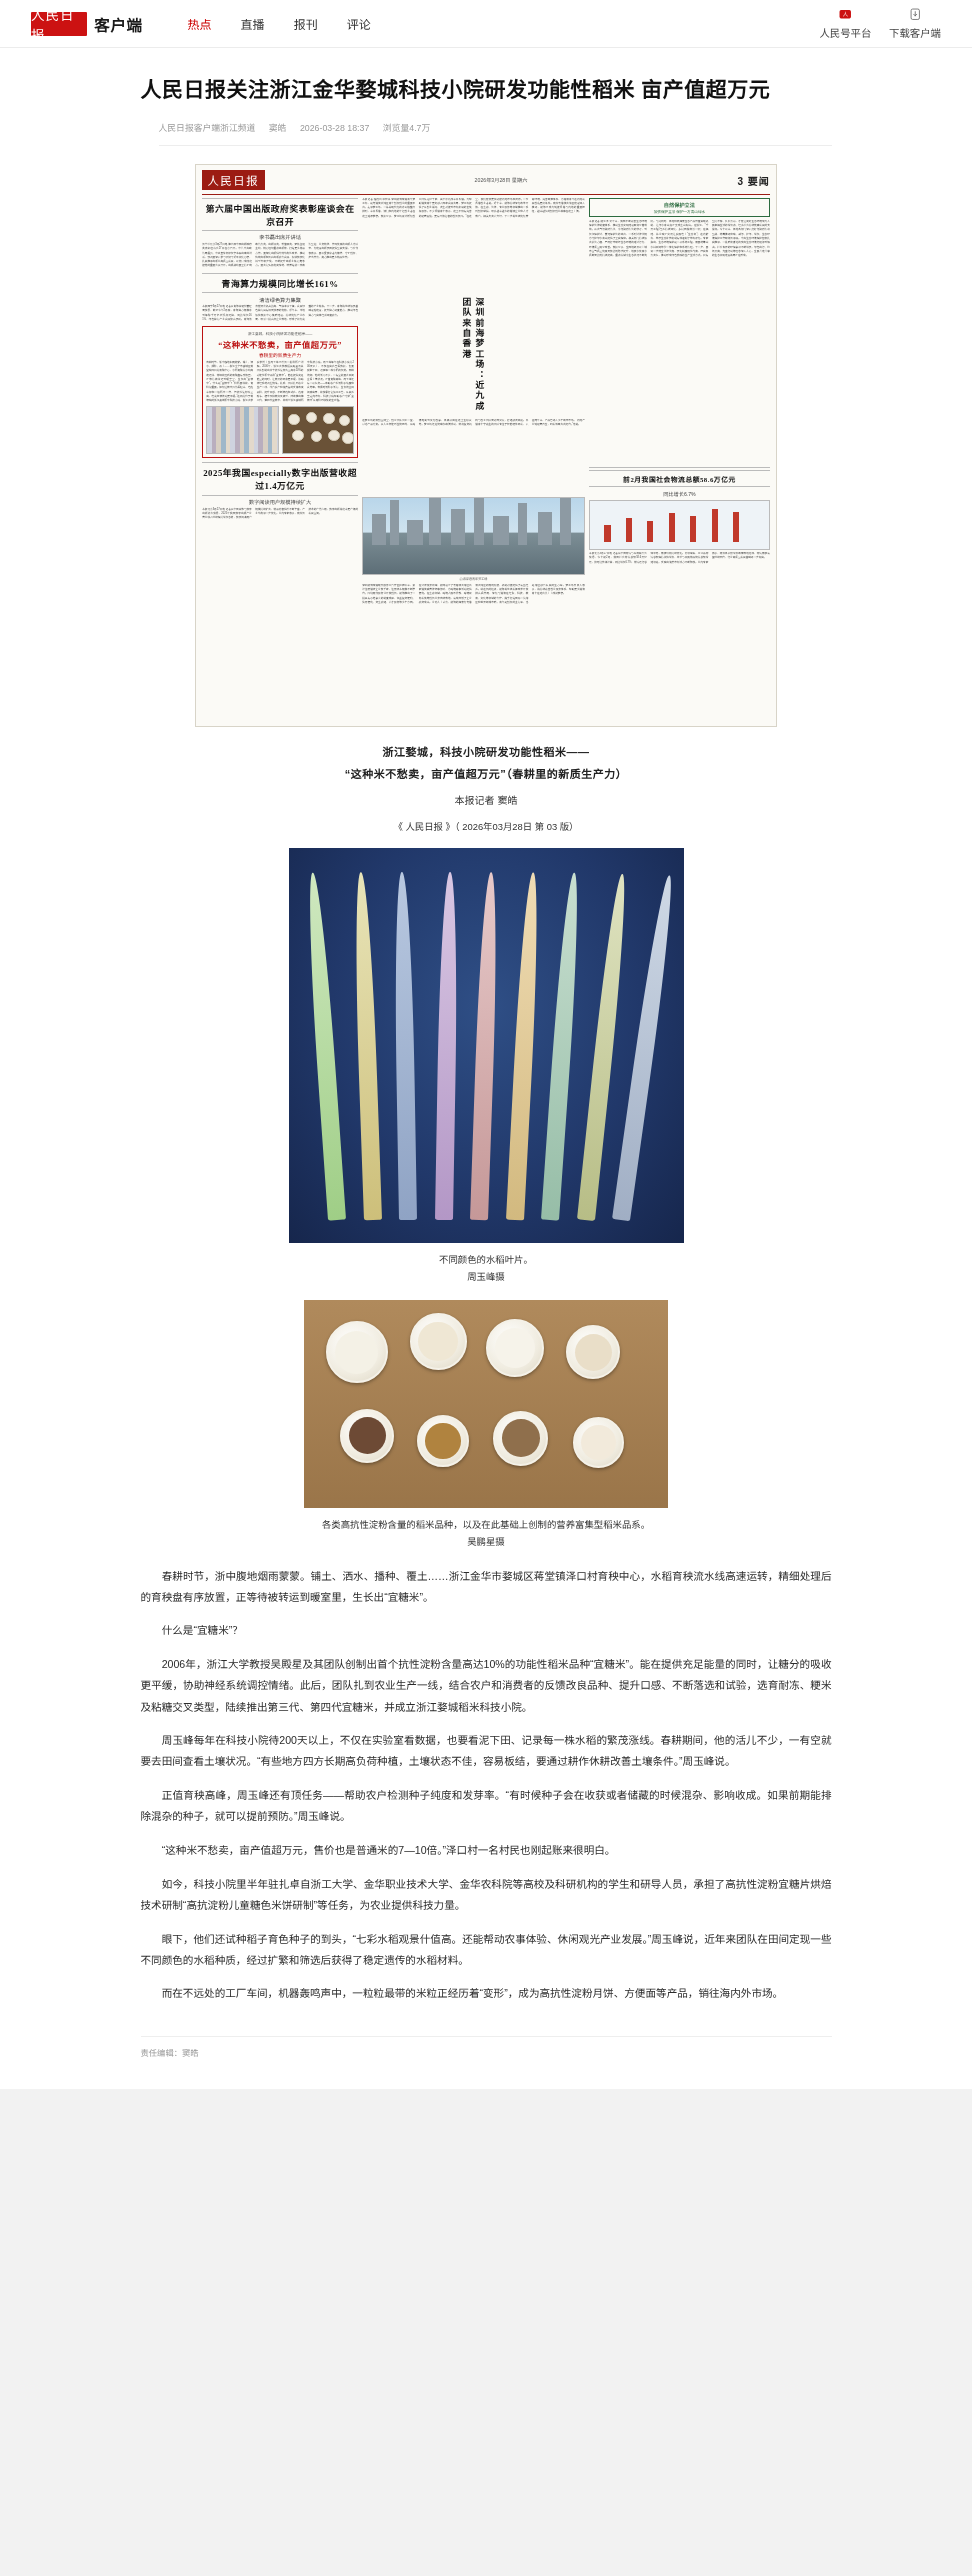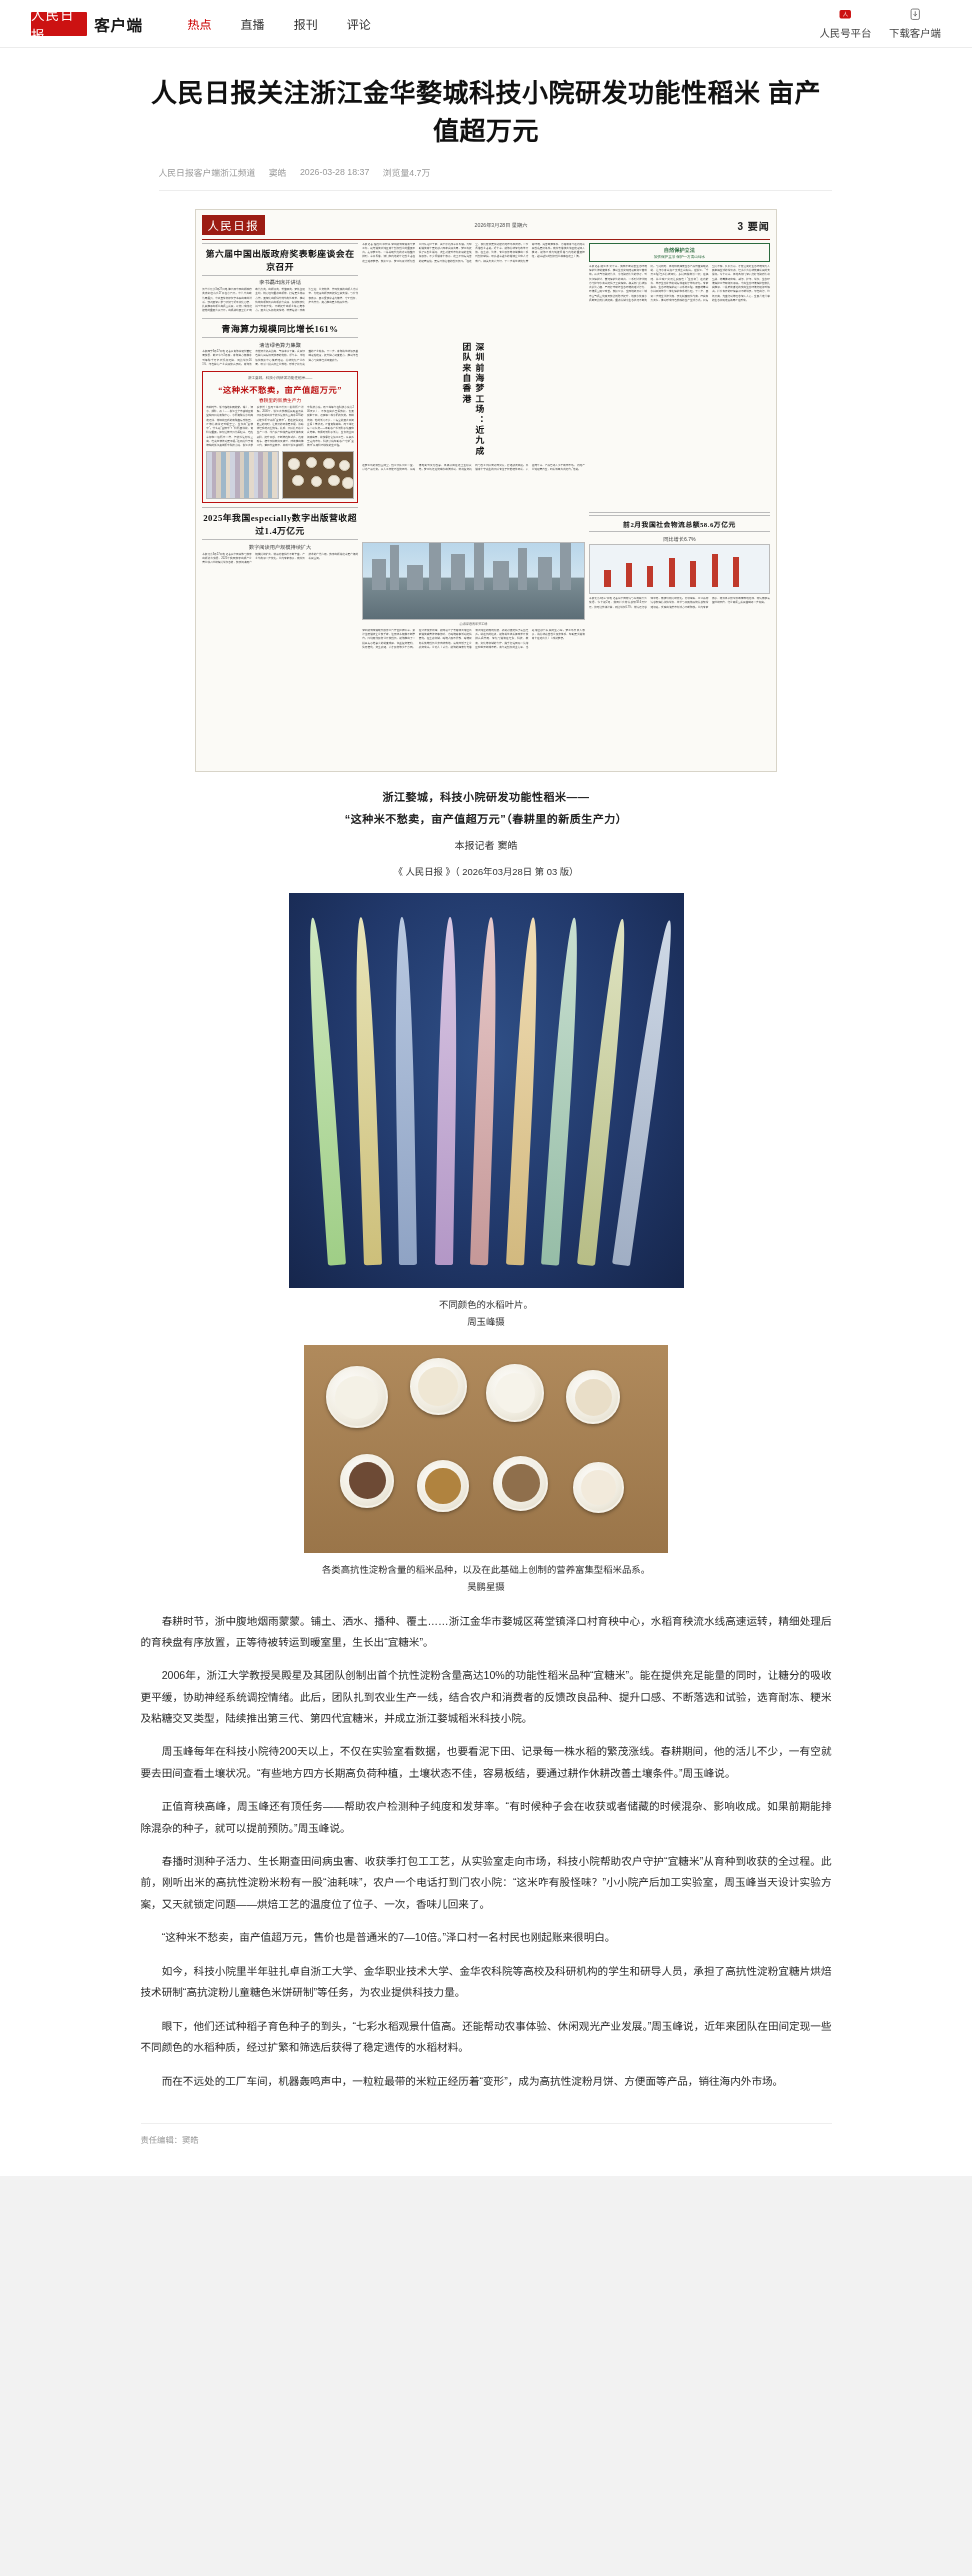--- a/index.html
+++ b/index.html
@@ -71,28 +71,27 @@
     width: 972px;
     background: #fff;
     padding: 0 0 31px 0;
   }
   .article {
     width: 691px;
     margin: 0 auto;
     padding-top: 27px;
   }
   h1.headline {
-    font-size: 26px;
+    font-size: 21px;
     line-height: 1.45;
     color: #111;
     font-weight: bold;
     margin: 0 0 15.6px 0;
     letter-spacing: 0.5px;
     font-family: "Liberation Sans", sans-serif;
-    text-align: center;
   }
   .meta {
     font-size: 8.8px;
     color: #9a9a9a;
     display: flex;
     gap: 13.5px;
     align-items: center;
     padding-bottom: 11.4px;
     border-bottom: 0.5px solid #ededed;
     margin-bottom: 17.7px;
@@ -444,24 +443,24 @@
         <div class="bowl" style="left:74%; top:56%; width:51px;height:51px">
             <i style="background:#f2eadb"></i>
           </div>
       </div>
       <div class="fig-cap">各类高抗性淀粉含量的稻米品种，以及在此基础上创制的营养富集型稻米品系。</div>
       <div class="fig-credit">吴鹏星摄</div>
     </div>
 
     <div>
       <p class="body">春耕时节，浙中腹地烟雨蒙蒙。铺土、洒水、播种、覆土……浙江金华市婺城区蒋堂镇泽口村育秧中心，水稻育秧流水线高速运转，精细处理后的育秧盘有序放置，正等待被转运到暖室里，生长出“宜糖米”。</p>
+      <p class="body">什么是“宜糖米”？</p>
       <p class="body">2006年，浙江大学教授吴殿星及其团队创制出首个抗性淀粉含量高达10%的功能性稻米品种“宜糖米”。能在提供充足能量的同时，让糖分的吸收更平缓，协助神经系统调控情绪。此后，团队扎到农业生产一线，结合农户和消费者的反馈改良品种、提升口感、不断落选和试验，选育耐冻、粳米及粘糖交叉类型，陆续推出第三代、第四代宜糖米，并成立浙江婺城稻米科技小院。</p>
       <p class="body">周玉峰每年在科技小院待200天以上，不仅在实验室看数据，也要看泥下田、记录每一株水稻的繁茂涨线。春耕期间，他的活儿不少，一有空就要去田间查看土壤状况。“有些地方四方长期高负荷种植，土壤状态不佳，容易板结，要通过耕作休耕改善土壤条件。”周玉峰说。</p>
       <p class="body">正值育秧高峰，周玉峰还有顶任务——帮助农户检测种子纯度和发芽率。“有时候种子会在收获或者储藏的时候混杂、影响收成。如果前期能排除混杂的种子，就可以提前预防。”周玉峰说。</p>
-      <p class="body">春播时测种子活力、生长期查田间病虫害、收获季打包工工艺，从实验室走向市场，科技小院帮助农户守护“宜糖米”从育种到收获的全过程。此前，刚听出米的高抗性淀粉米粉有一股“油耗味”，农户一个电话打到门农小院：“这米咋有股怪味？”小小院产后加工实验室，周玉峰当天设计实验方案，又天就锁定问题——烘焙工艺的温度位了位子、一次，香味儿回来了。</p>
       <p class="body">“这种米不愁卖，亩产值超万元，售价也是普通米的7—10倍。”泽口村一名村民也刚起账来很明白。</p>
       <p class="body">如今，科技小院里半年驻扎卓自浙工大学、金华职业技术大学、金华农科院等高校及科研机构的学生和研导人员，承担了高抗性淀粉宜糖片烘焙技术研制“高抗淀粉儿童糖色米饼研制”等任务，为农业提供科技力量。</p>
       <p class="body">眼下，他们还试种稻子育色种子的到头，“七彩水稻观景什值高。还能帮动农事体验、休闲观光产业发展。”周玉峰说，近年来团队在田间定现一些不同颜色的水稻种质，经过扩繁和筛选后获得了稳定遗传的水稻材料。</p>
       <p class="body">而在不远处的工厂车间，机器轰鸣声中，一粒粒最带的米粒正经历着“变形”，成为高抗性淀粉月饼、方便面等产品，销往海内外市场。</p>
     </div>
 
     <div class="footer-line">责任编辑：窦皓</div>
   </div>
 </div>
 

